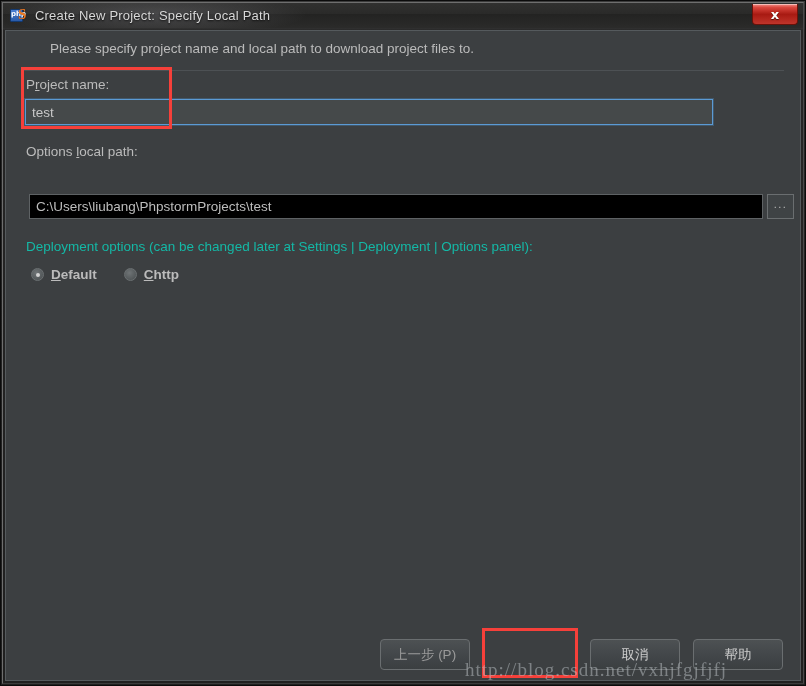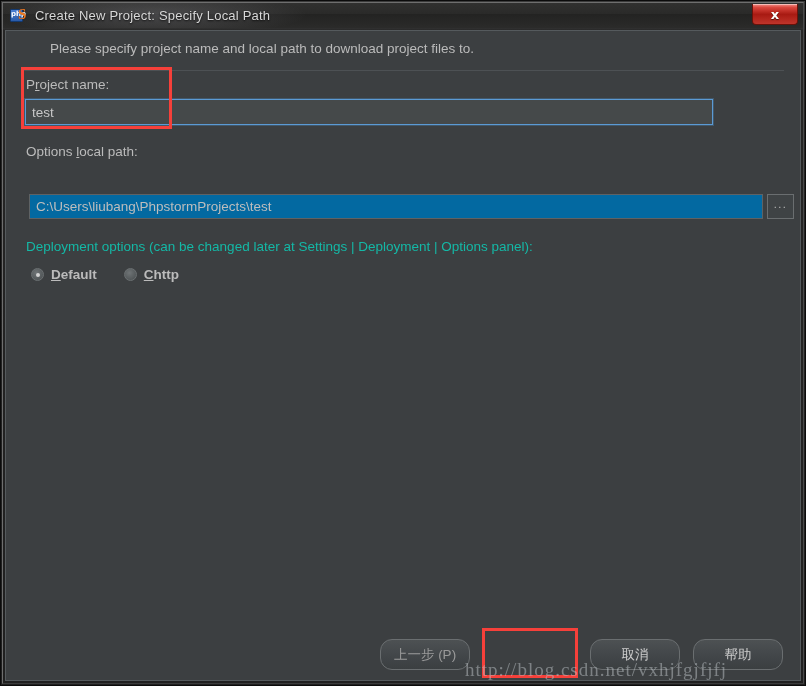--- a/index.html
+++ b/index.html
@@ -176,21 +176,21 @@
     font-family: "Liberation Sans", sans-serif;
     padding: 0 6px;
     outline: none;
   }
 
   
   #project-path-input {
     position: absolute;
     left: 23px; top: 163px;
     width: 734px; height: 25px;
-    background: #0369a1;
+    background: #000000;
     border: 1px solid #5e6264;
     color: #bdbdbd;
     font-size: 13.5px;
     font-family: "Liberation Sans", sans-serif;
     padding: 0 6px;
     outline: none;
   }
 
   
   #browse-button {
@@ -253,21 +253,21 @@
     white-space: nowrap;
   }
   .radio-label u { text-decoration: underline; }
 
   
   .dlg-button {
     position: absolute;
     height: 31px;
     background: linear-gradient(180deg, #4d5153 0%, #43474a 50%, #3b3f41 100%);
     border: 1px solid #6a6e70;
-    border-radius: 12px;
+    border-radius: 4px;
     color: #cdcdcd;
     font-size: 13.5px;
     display: flex;
     align-items: center;
     justify-content: center;
     white-space: nowrap;
     font-family: "Liberation Sans", sans-serif;
   }
   #btn-back   { left: 380px; top: 639px; width: 90px; color: #9a9a9a; }
   #btn-next   {

